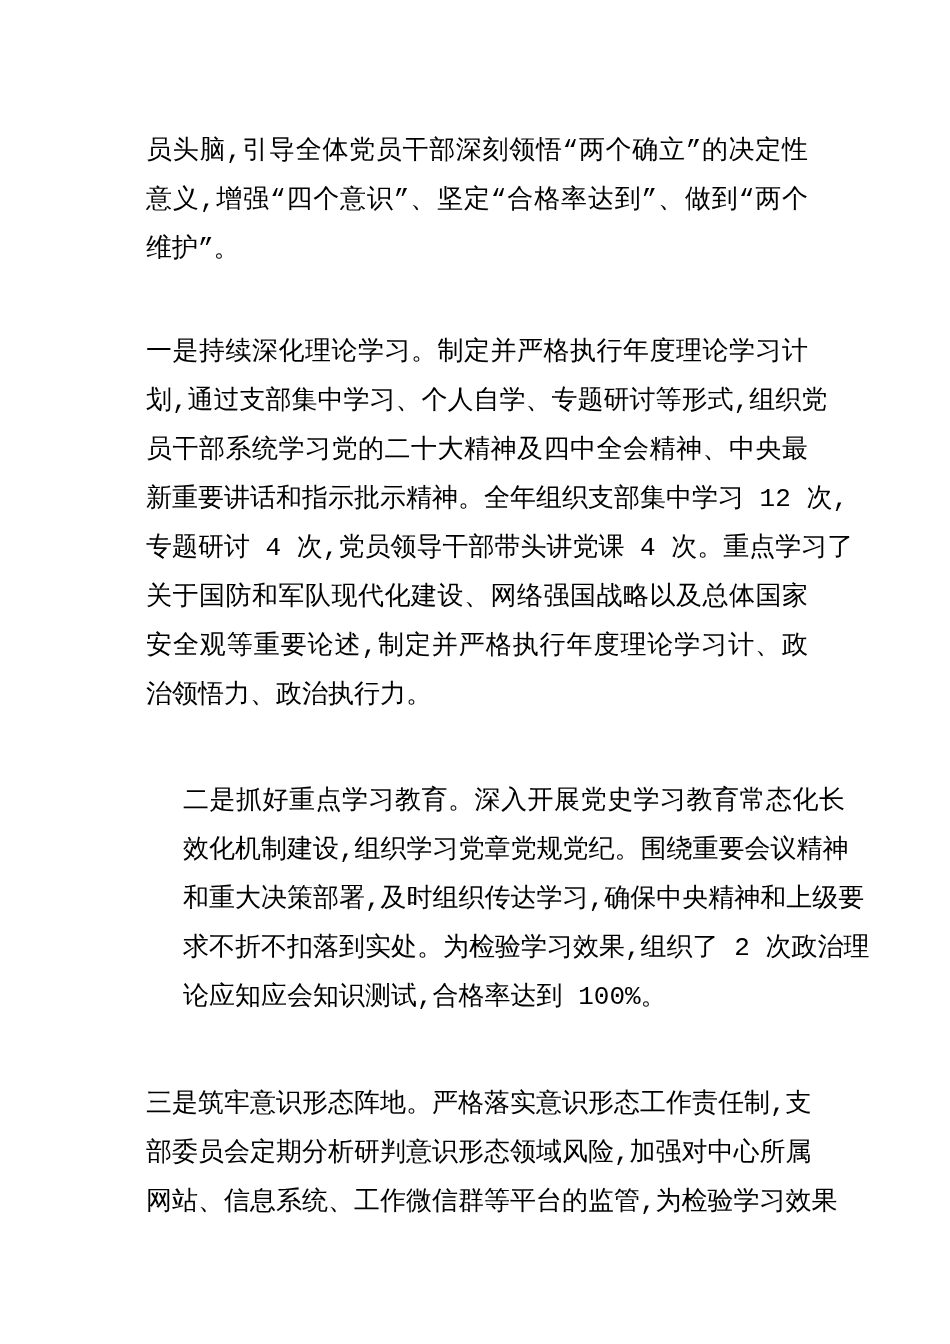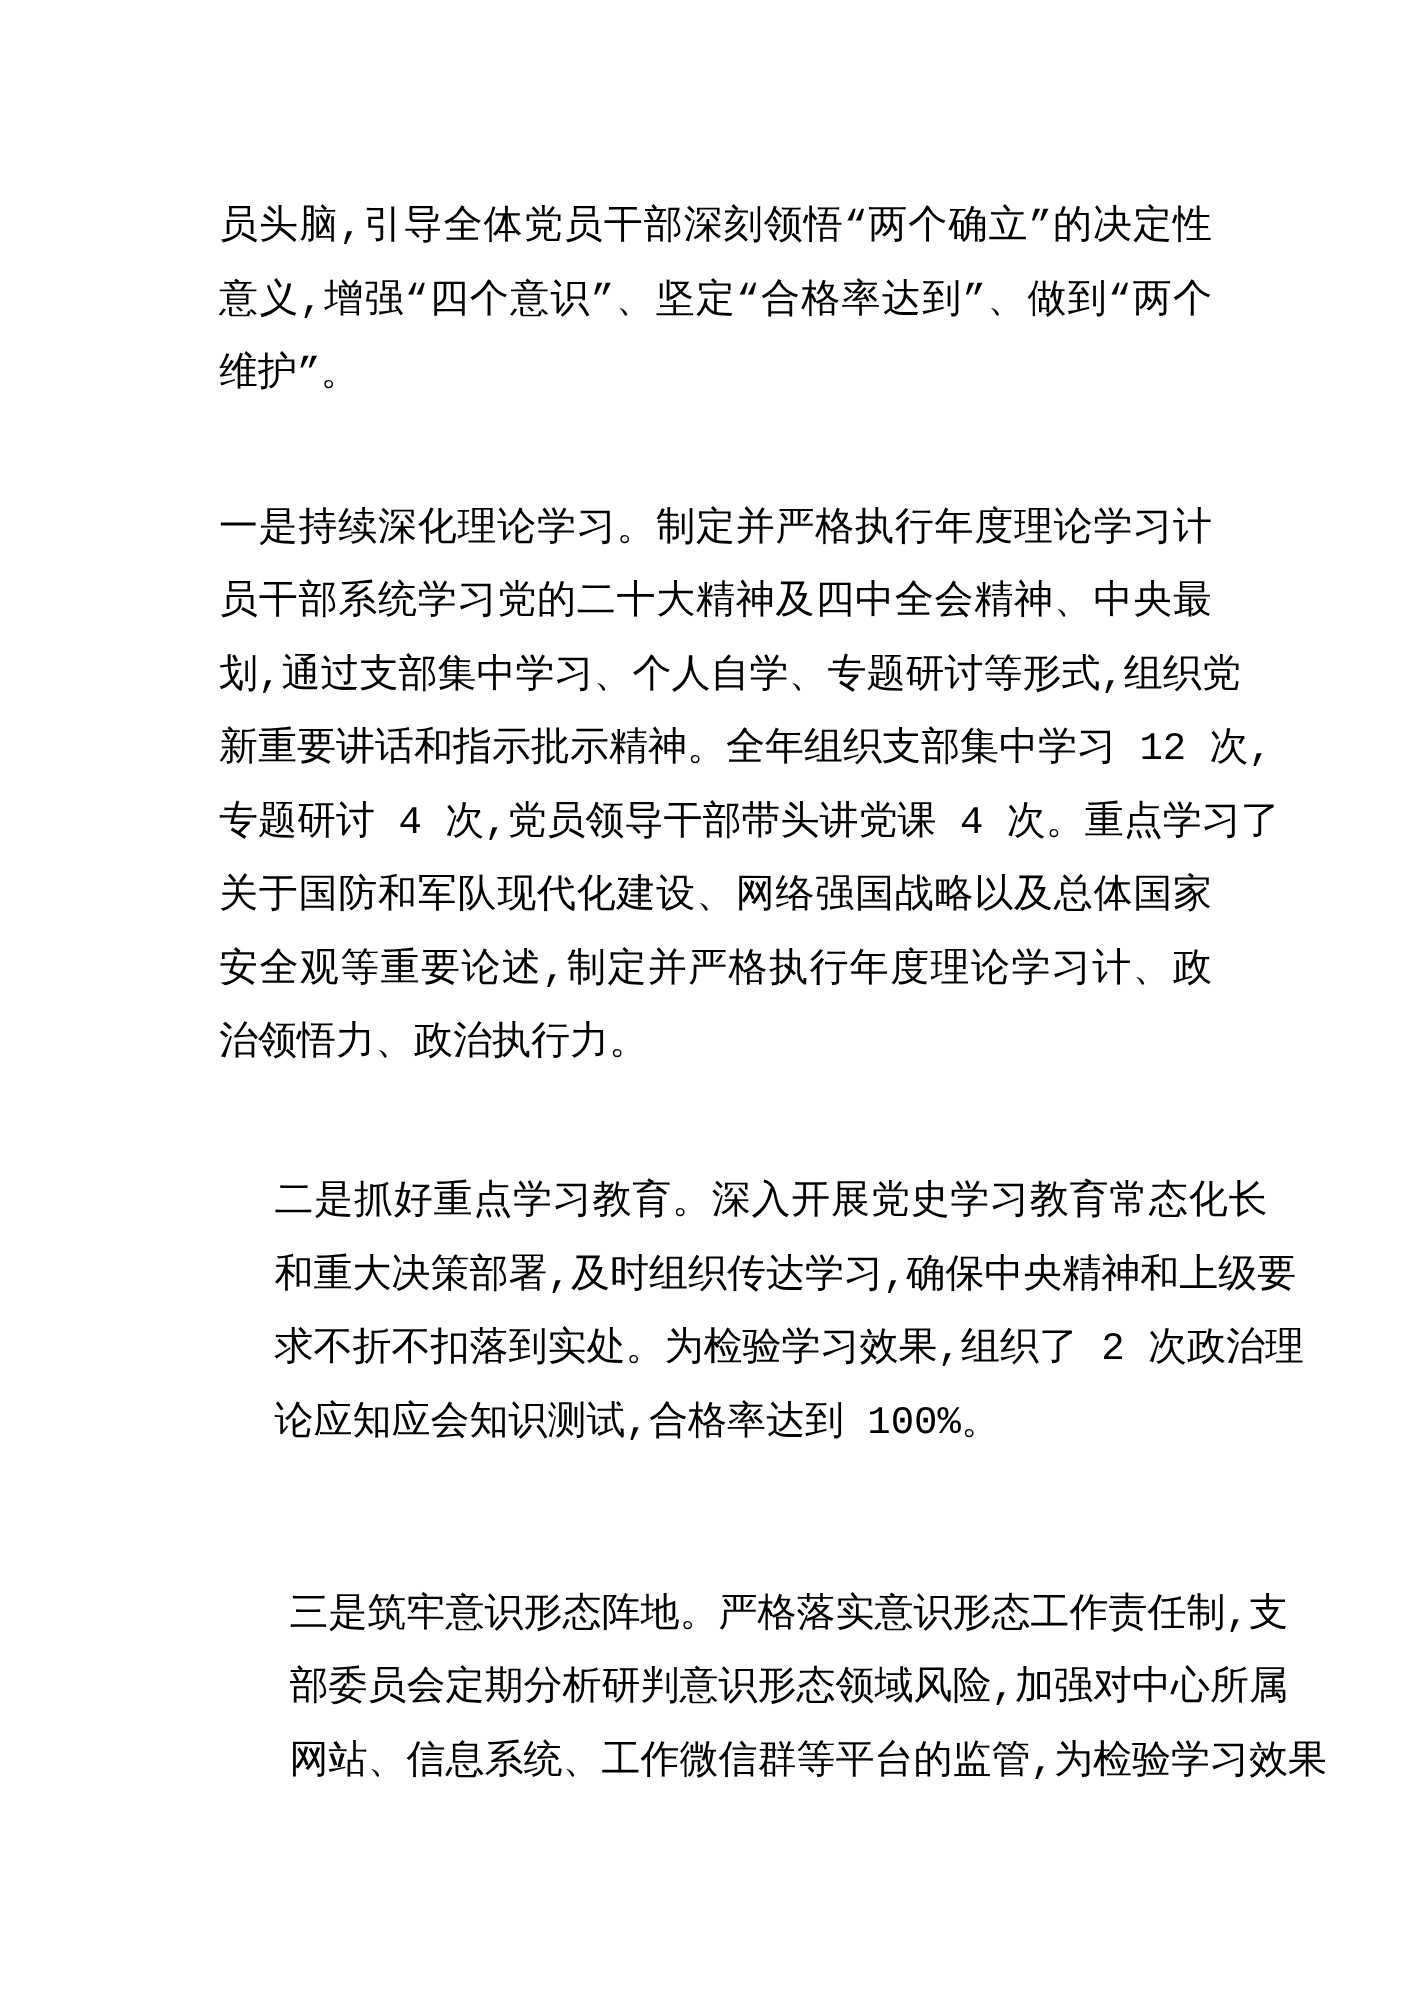--- a/index.html
+++ b/index.html
@@ -38,46 +38,47 @@
       text-align-last: justify;
       letter-spacing: 0;
       font-family: Liberation Mono, monospace;
     }
     .line.last {
       text-align-last: left;
     }
     #p0 { top: 127px; }
     #p1 { top: 328px; }
     #p2 { top: 777px; margin-left: 37px; }
-    #p3 { top: 1052px; margin-left: 47px; }
+    #p3 { top: 1080px; }
   </style>
 </head>
 <body>
 
 <div class="page">
 
   <div class="para" id="p0">
     <span class="line">员头脑,引导全体党员干部深刻领悟“两个确立”的决定性</span>
     <span class="line">意义,增强“四个意识”、坚定“合格率达到”、做到“两个</span>
     <span class="line last">维护”。</span>
   </div>
 
   <div class="para" id="p1">
     <span class="line">一是持续深化理论学习。制定并严格执行年度理论学习计</span>
+    <span class="line">划,通过支部集中学习、个人自学、专题研讨等形式,组织党</span>
     <span class="line">员干部系统学习党的二十大精神及四中全会精神、中央最</span>
-    <span class="line">划,通过支部集中学习、个人自学、专题研讨等形式,组织党</span>
     <span class="line">新重要讲话和指示批示精神。全年组织支部集中学习 12 次,</span>
     <span class="line">专题研讨 4 次,党员领导干部带头讲党课 4 次。重点学习了</span>
     <span class="line">关于国防和军队现代化建设、网络强国战略以及总体国家</span>
     <span class="line">安全观等重要论述,制定并严格执行年度理论学习计、政</span>
     <span class="line last">治领悟力、政治执行力。</span>
   </div>
 
   <div class="para" id="p2">
     <span class="line">二是抓好重点学习教育。深入开展党史学习教育常态化长</span>
+    <span class="line">效化机制建设,组织学习党章党规党纪。围绕重要会议精神</span>
     <span class="line">和重大决策部署,及时组织传达学习,确保中央精神和上级要</span>
     <span class="line">求不折不扣落到实处。为检验学习效果,组织了 2 次政治理</span>
     <span class="line last">论应知应会知识测试,合格率达到 100%。</span>
   </div>
 
   <div class="para" id="p3">
     <span class="line">三是筑牢意识形态阵地。严格落实意识形态工作责任制,支</span>
     <span class="line">部委员会定期分析研判意识形态领域风险,加强对中心所属</span>
     <span class="line">网站、信息系统、工作微信群等平台的监管,为检验学习效果</span>
   </div>

